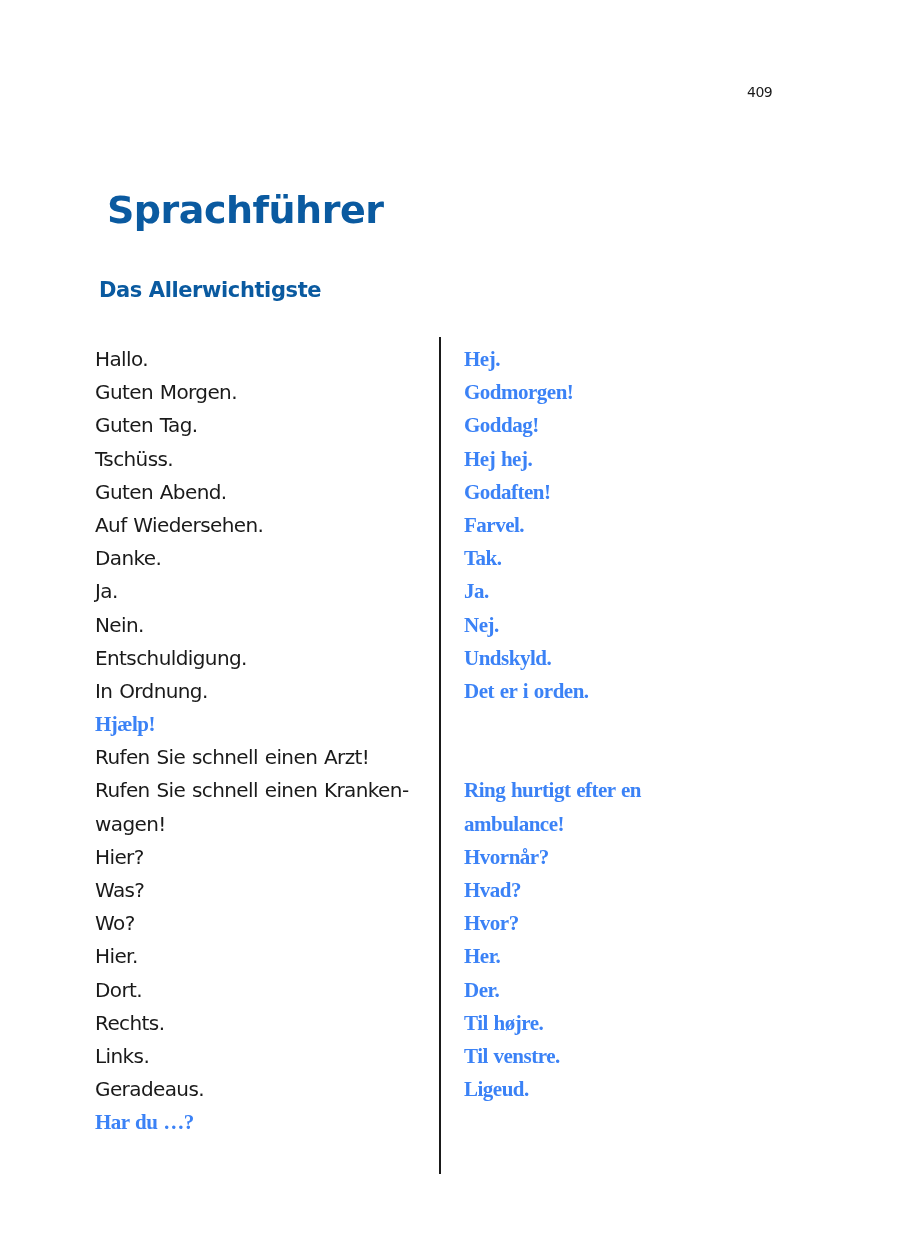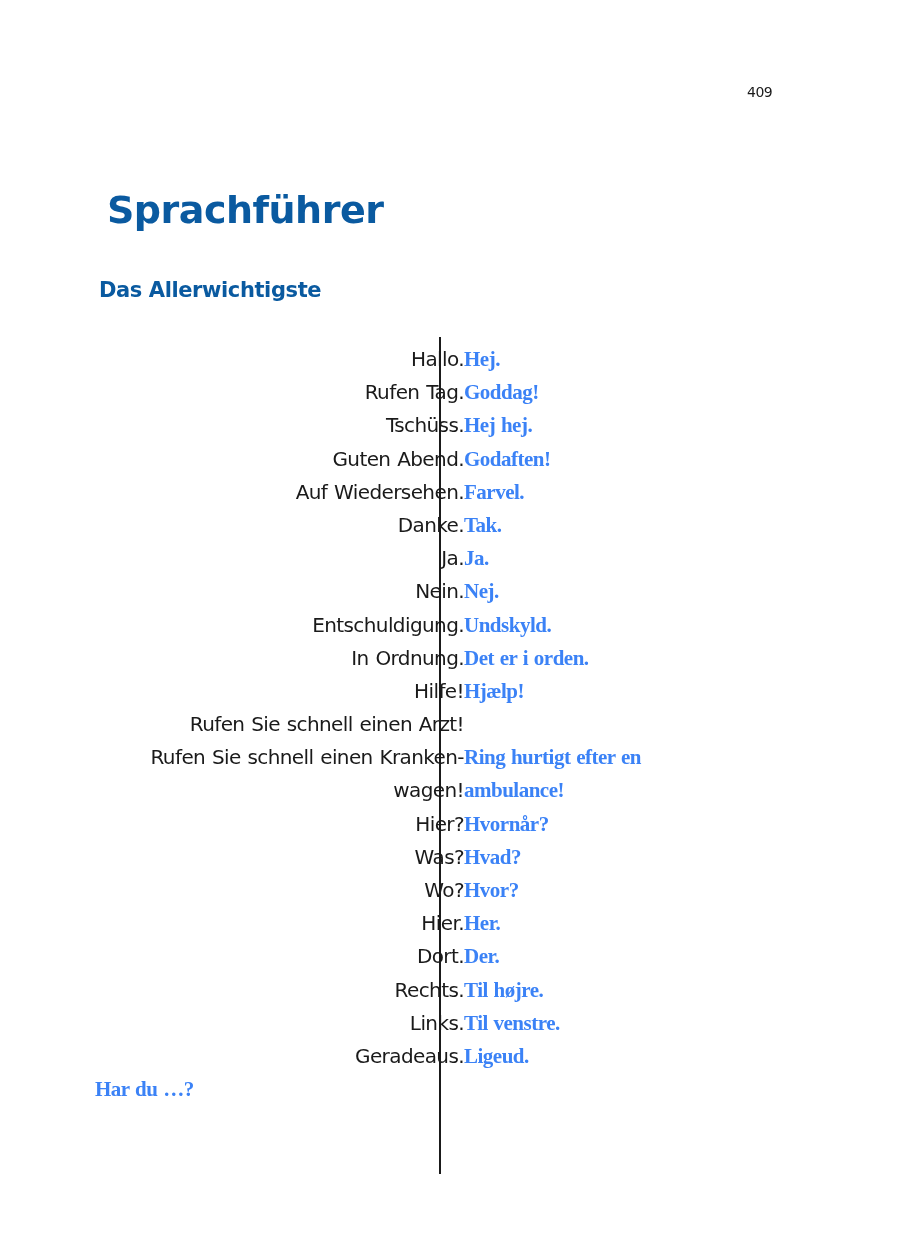--- a/index.html
+++ b/index.html
@@ -67,21 +67,20 @@
       line-height: 33.2px;
       white-space: nowrap;
     }
     .de {
       width: 369px;
       font-size: 20px;
       color: #1a1a1a;
       font-family: "DejaVu Sans", sans-serif;
       letter-spacing: -0.6px;
       word-spacing: 1px;
-      text-align: right;
     }
     .da {
       font-size: 21px;
       font-weight: bold;
       color: #3b82f6;
       font-family: Liberation Serif, serif;
       letter-spacing: -0.5px;
       word-spacing: 1px;
     }
   </style>
@@ -95,21 +94,25 @@
 <h2 class="subtitle">Das Allerwichtigste</h2>
 
 <div class="divider"></div>
 
 <div class="phrase-table">
   <div class="row">
       <span class="de">Hallo.</span>
       <span class="da">Hej.</span>
     </div>
   <div class="row">
-      <span class="de">Rufen Tag.</span>
+      <span class="de">Guten Morgen.</span>
+      <span class="da">Godmorgen!</span>
+    </div>
+  <div class="row">
+      <span class="de">Guten Tag.</span>
       <span class="da">Goddag!</span>
     </div>
   <div class="row">
       <span class="de">Tschüss.</span>
       <span class="da">Hej hej.</span>
     </div>
   <div class="row">
       <span class="de">Guten Abend.</span>
       <span class="da">Godaften!</span>
     </div>
@@ -131,21 +134,20 @@
     </div>
   <div class="row">
       <span class="de">Entschuldigung.</span>
       <span class="da">Undskyld.</span>
     </div>
   <div class="row">
       <span class="de">In Ordnung.</span>
       <span class="da">Det er i orden.</span>
     </div>
   <div class="row">
-      <span class="de">Hilfe!</span>
       <span class="da">Hjælp!</span>
     </div>
   <div class="row">
       <span class="de">Rufen Sie schnell einen Arzt!</span>
     </div>
   <div class="row">
       <span class="de">Rufen Sie schnell einen Kranken-</span>
       <span class="da">Ring hurtigt efter en</span>
     </div>
   <div class="row">

